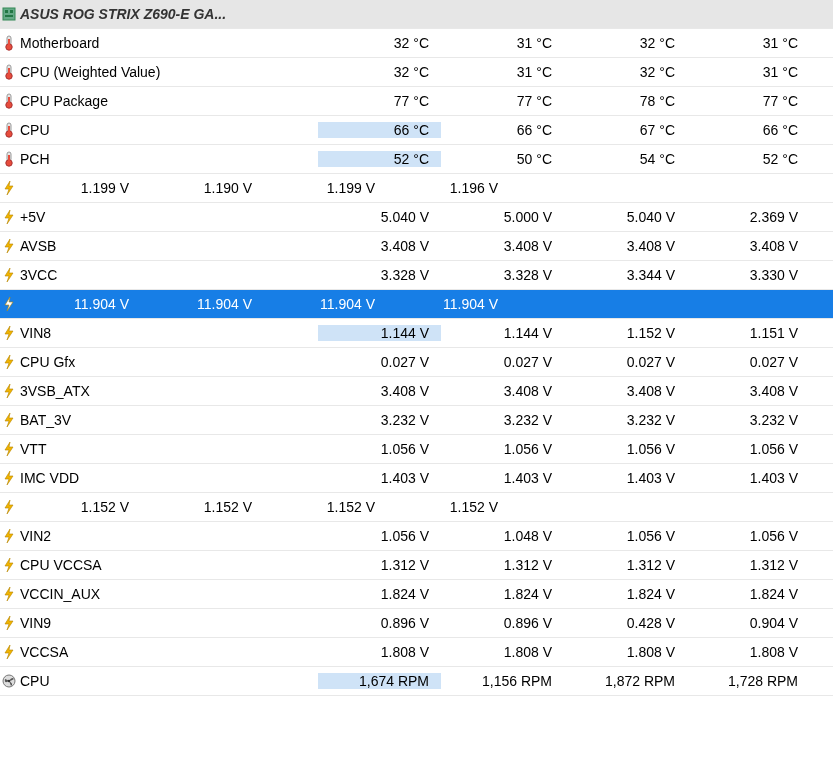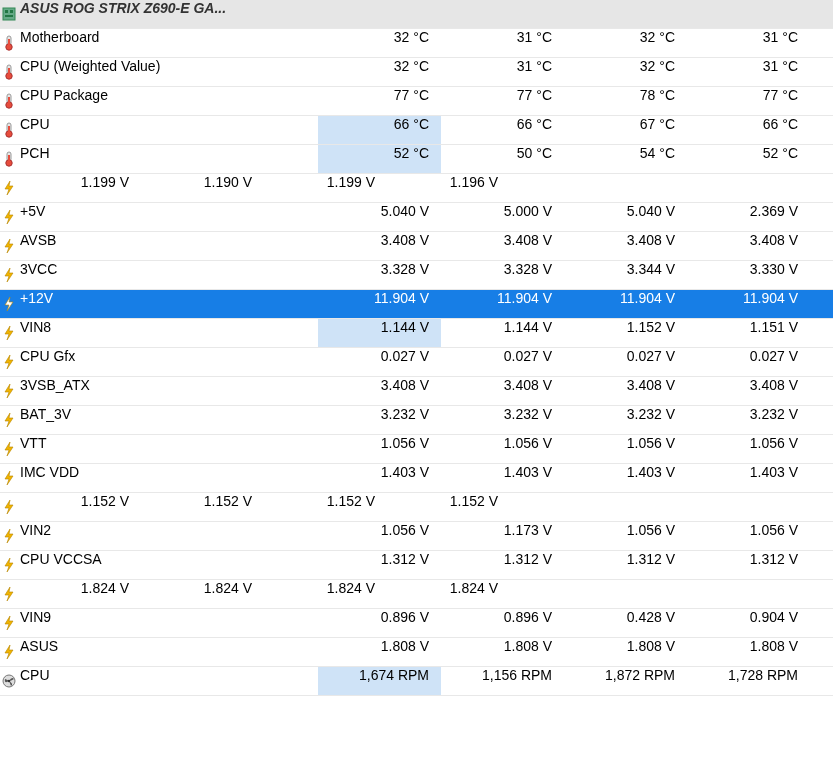--- a/index.html
+++ b/index.html
@@ -7,20 +7,21 @@
     margin: 0;
     font-family: "Segoe UI", Tahoma, Arial, sans-serif;
     font-size: 14px;
     color: #000;
     background: #fff;
     width: 833px;
   }
   .tree { width: 100%; }
   .row {
     display: flex;
+    align-items: center;
     height: 29px;
     border-bottom: 1px solid #e8e8e8;
   }
   .header-row {
     background: #e6e6e6;
     font-style: italic;
     font-weight: 600;
     color: #333;
   }
   .icon-cell {
@@ -190,21 +191,20 @@
         <div class="val block">3.328 V</div>
         <div class="val block">3.344 V</div>
         <div class="val block">3.330 V</div>
       </div>
       <div class="row selected">
         <div class="icon-cell">
   <svg class="ic" viewBox="0 0 14 16">
             <polygon class="tint" points="8,1 3,9 7,9 5,15 11,6 7,6" fill="#f1b400" stroke="#b58500" stroke-width="0.6"></polygon>
           </svg>
 </div>
-        <div class="label-cell">+12V</div>
         <div class="val block">11.904 V</div>
         <div class="val block">11.904 V</div>
         <div class="val block">11.904 V</div>
         <div class="val block">11.904 V</div>
       </div>
       <div class="row">
         <div class="icon-cell">
   <svg class="ic" viewBox="0 0 14 16">
             <polygon class="tint" points="8,1 3,9 7,9 5,15 11,6 7,6" fill="#f1b400" stroke="#b58500" stroke-width="0.6"></polygon>
           </svg>
@@ -287,21 +287,21 @@
         <div class="val block">1.152 V</div>
       </div>
       <div class="row">
         <div class="icon-cell">
   <svg class="ic" viewBox="0 0 14 16">
             <polygon class="tint" points="8,1 3,9 7,9 5,15 11,6 7,6" fill="#f1b400" stroke="#b58500" stroke-width="0.6"></polygon>
           </svg>
 </div>
         <div class="label-cell">VIN2</div>
         <div class="val block">1.056 V</div>
-        <div class="val block">1.173 V</div>
+        <div class="val block">1.048 V</div>
         <div class="val block">1.056 V</div>
         <div class="val block">1.056 V</div>
       </div>
       <div class="row">
         <div class="icon-cell">
   <svg class="ic" viewBox="0 0 14 16">
             <polygon class="tint" points="8,1 3,9 7,9 5,15 11,6 7,6" fill="#f1b400" stroke="#b58500" stroke-width="0.6"></polygon>
           </svg>
 </div>
         <div class="label-cell">CPU VCCSA</div>
@@ -309,20 +309,21 @@
         <div class="val block">1.312 V</div>
         <div class="val block">1.312 V</div>
         <div class="val block">1.312 V</div>
       </div>
       <div class="row">
         <div class="icon-cell">
   <svg class="ic" viewBox="0 0 14 16">
             <polygon class="tint" points="8,1 3,9 7,9 5,15 11,6 7,6" fill="#f1b400" stroke="#b58500" stroke-width="0.6"></polygon>
           </svg>
 </div>
+        <div class="label-cell">VCCIN_AUX</div>
         <div class="val block">1.824 V</div>
         <div class="val block">1.824 V</div>
         <div class="val block">1.824 V</div>
         <div class="val block">1.824 V</div>
       </div>
       <div class="row">
         <div class="icon-cell">
   <svg class="ic" viewBox="0 0 14 16">
             <polygon class="tint" points="8,1 3,9 7,9 5,15 11,6 7,6" fill="#f1b400" stroke="#b58500" stroke-width="0.6"></polygon>
           </svg>
@@ -332,21 +333,21 @@
         <div class="val block">0.896 V</div>
         <div class="val block">0.428 V</div>
         <div class="val block">0.904 V</div>
       </div>
       <div class="row">
         <div class="icon-cell">
   <svg class="ic" viewBox="0 0 14 16">
             <polygon class="tint" points="8,1 3,9 7,9 5,15 11,6 7,6" fill="#f1b400" stroke="#b58500" stroke-width="0.6"></polygon>
           </svg>
 </div>
-        <div class="label-cell">ASUS</div>
+        <div class="label-cell">VCCSA</div>
         <div class="val block">1.808 V</div>
         <div class="val block">1.808 V</div>
         <div class="val block">1.808 V</div>
         <div class="val block">1.808 V</div>
       </div>
       <div class="row">
         <div class="icon-cell">
   <svg class="ic" viewBox="0 0 14 16">
             <circle cx="7" cy="8" r="6" fill="#ddd" stroke="#777"></circle>
             <path d="M7 8 Q10 3 12 6 Q9 8 7 8 M7 8 Q12 11 9 13 Q8 10 7 8 M7 8 Q2 11 3 6 Q6 7 7 8" fill="#555"></path>

